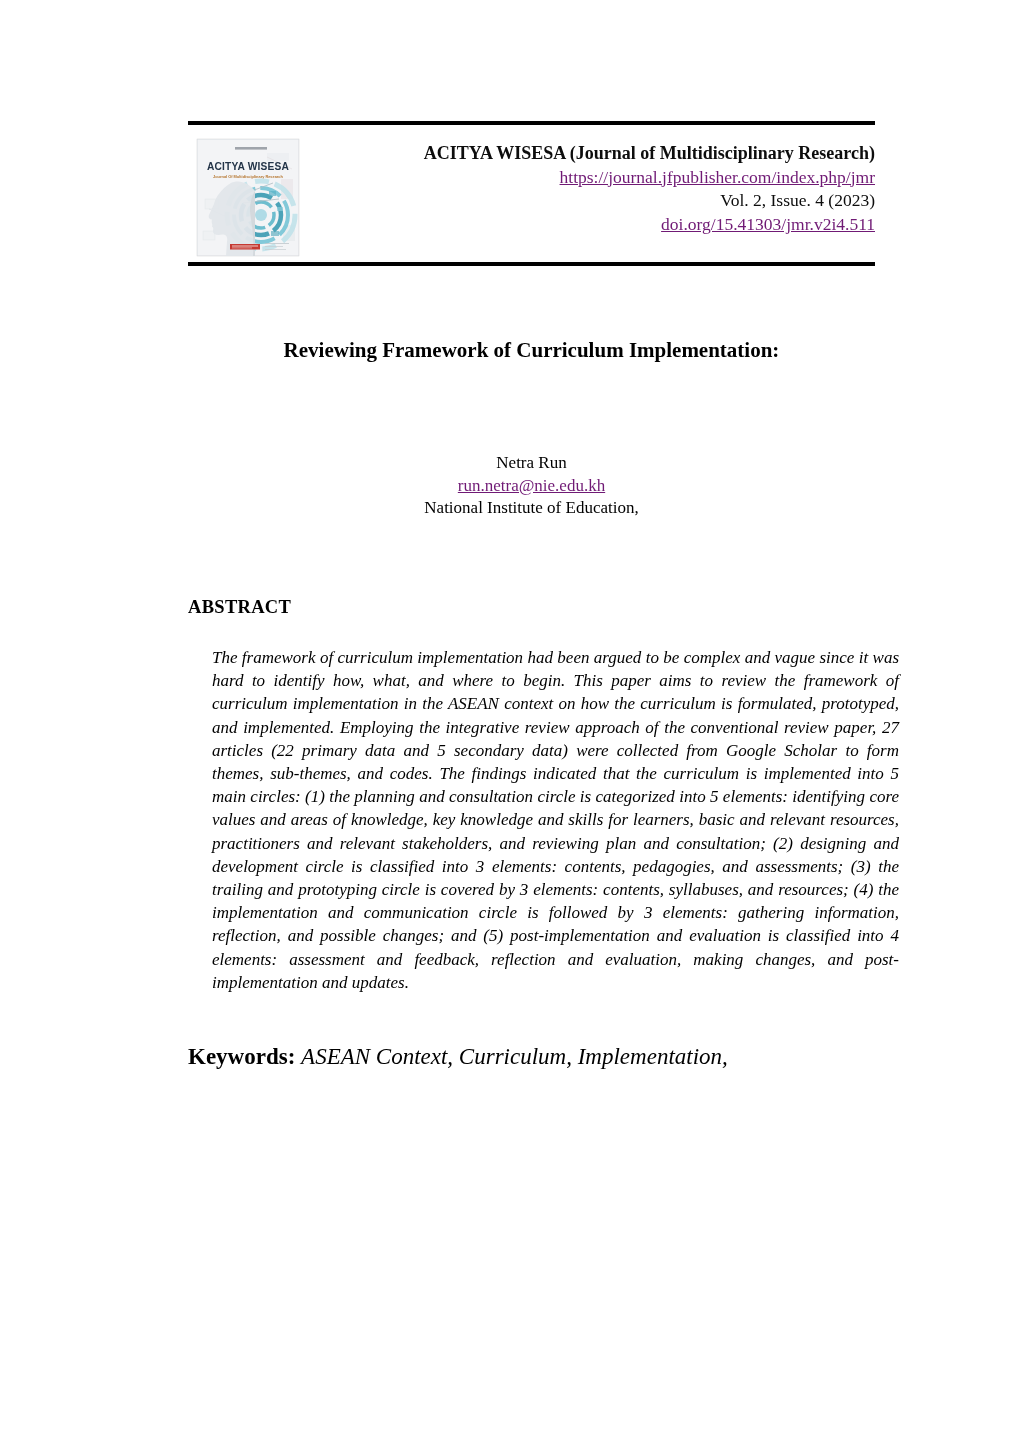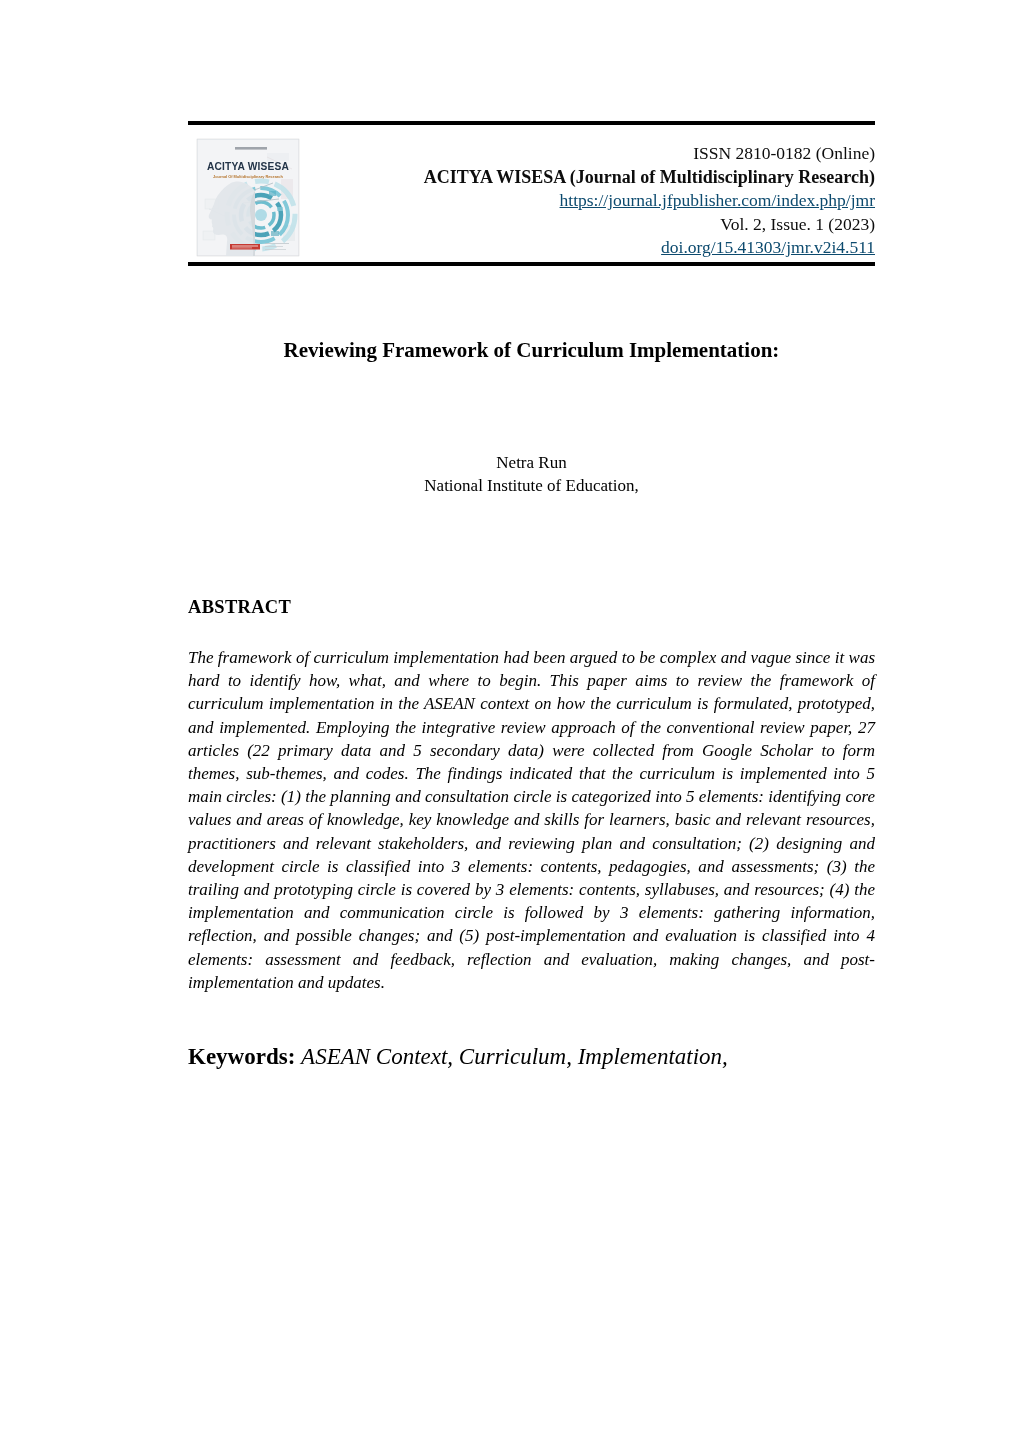--- a/index.html
+++ b/index.html
@@ -26,21 +26,21 @@
 
   #header-text {
     position:absolute; right:139px; top:142px;
     width:620px;
     text-align:right;
     font-size:17.5px;
     line-height:23.6px;
     color:#0d0d0d;
   }
   #header-text .journal-name { font-weight:bold; font-size:18px;text-align:right; }
-  a.link { color:#0c4a6e; text-decoration:underline; cursor:pointer; }
+  a.link { color:#701a75; text-decoration:underline; cursor:pointer; }
 
   #title-block {
     top:336px;
     text-align:center;
     font-weight:bold;
     font-size:21px;
     line-height:29px;
     font-family:Liberation Serif, serif;
   }
 
@@ -59,20 +59,21 @@
     font-size:18.5px;
     letter-spacing:0.3px;
   }
 
   #abstract-body {
     top:646px;
     font-style:italic;
     font-size:17px;
     line-height:23.2px;
     text-align:justify;
+    margin-left:24px;
   }
 
   #keywords-line {
     top:1044px;
     font-size:23px;
   }
   #keywords-line .kw-label { font-weight:bold; font-style:normal; }
   #keywords-line .kw-value { font-style:italic; }
 </style>
 </head>
@@ -122,35 +123,35 @@
       <rect x="35" y="108.5" width="20" height="0.8" fill="#f4dad6" opacity="0.7"></rect>
     </g>
     <g opacity="0.7">
       <rect x="68" y="104" width="24" height="1" fill="#b9c2c7"></rect>
       <rect x="68" y="107" width="18" height="1" fill="#c7ced2"></rect>
       <rect x="68" y="110" width="21" height="1" fill="#c7ced2"></rect>
     </g>
   </svg>
 
   <div id="header-text">
-    <div>ISSN 2810-0182 (Online)</div>
     <div class="journal-name">ACITYA WISESA (Journal of Multidisciplinary Research)</div>
     <div><a class="link">https://journal.jfpublisher.com/index.php/jmr</a></div>
-    <div>Vol. 2, Issue. 1 (2023)</div>
+    <div>Vol. 2, Issue. 4 (2023)</div>
     <div><a class="link">doi.org/15.41303/jmr.v2i4.511</a></div>
   </div>
 
   <div id="rule-bottom" class="rule"></div>
 
   <div id="title-block" class="content">
     <div>Reviewing Framework of Curriculum Implementation:</div>
   </div>
 
   <div id="author-block" class="content">
     <div class="author-name">Netra Run</div>
+    <div><a class="link">run.netra@nie.edu.kh</a></div>
     <div>National Institute of Education,</div>
   </div>
 
   <div id="abstract-heading" class="content">ABSTRACT</div>
   <div id="abstract-body" class="content">The framework of curriculum implementation had been argued to be complex and vague since it was hard to identify how, what, and where to begin. This paper aims to review the framework of curriculum implementation in the ASEAN context on how the curriculum is formulated, prototyped, and implemented. Employing the integrative review approach of the conventional review paper, 27 articles (22 primary data and 5 secondary data) were collected from Google Scholar to form themes, sub-themes, and codes. The findings indicated that the curriculum is implemented into 5 main circles: (1) the planning and consultation circle is categorized into 5 elements: identifying core values and areas of knowledge, key knowledge and skills for learners, basic and relevant resources, practitioners and relevant stakeholders, and reviewing plan and consultation; (2) designing and development circle is classified into 3 elements: contents, pedagogies, and assessments; (3) the trailing and prototyping circle is covered by 3 elements: contents, syllabuses, and resources; (4) the implementation and communication circle is followed by 3 elements: gathering information, reflection, and possible changes; and (5) post-implementation and evaluation is classified into 4 elements: assessment and feedback, reflection and evaluation, making changes, and post-implementation and updates.</div>
 
   <div id="keywords-line" class="content">
     <span class="kw-label">Keywords:</span>
     <span> </span>
     <span class="kw-value">ASEAN Context, Curriculum, Implementation,</span>

